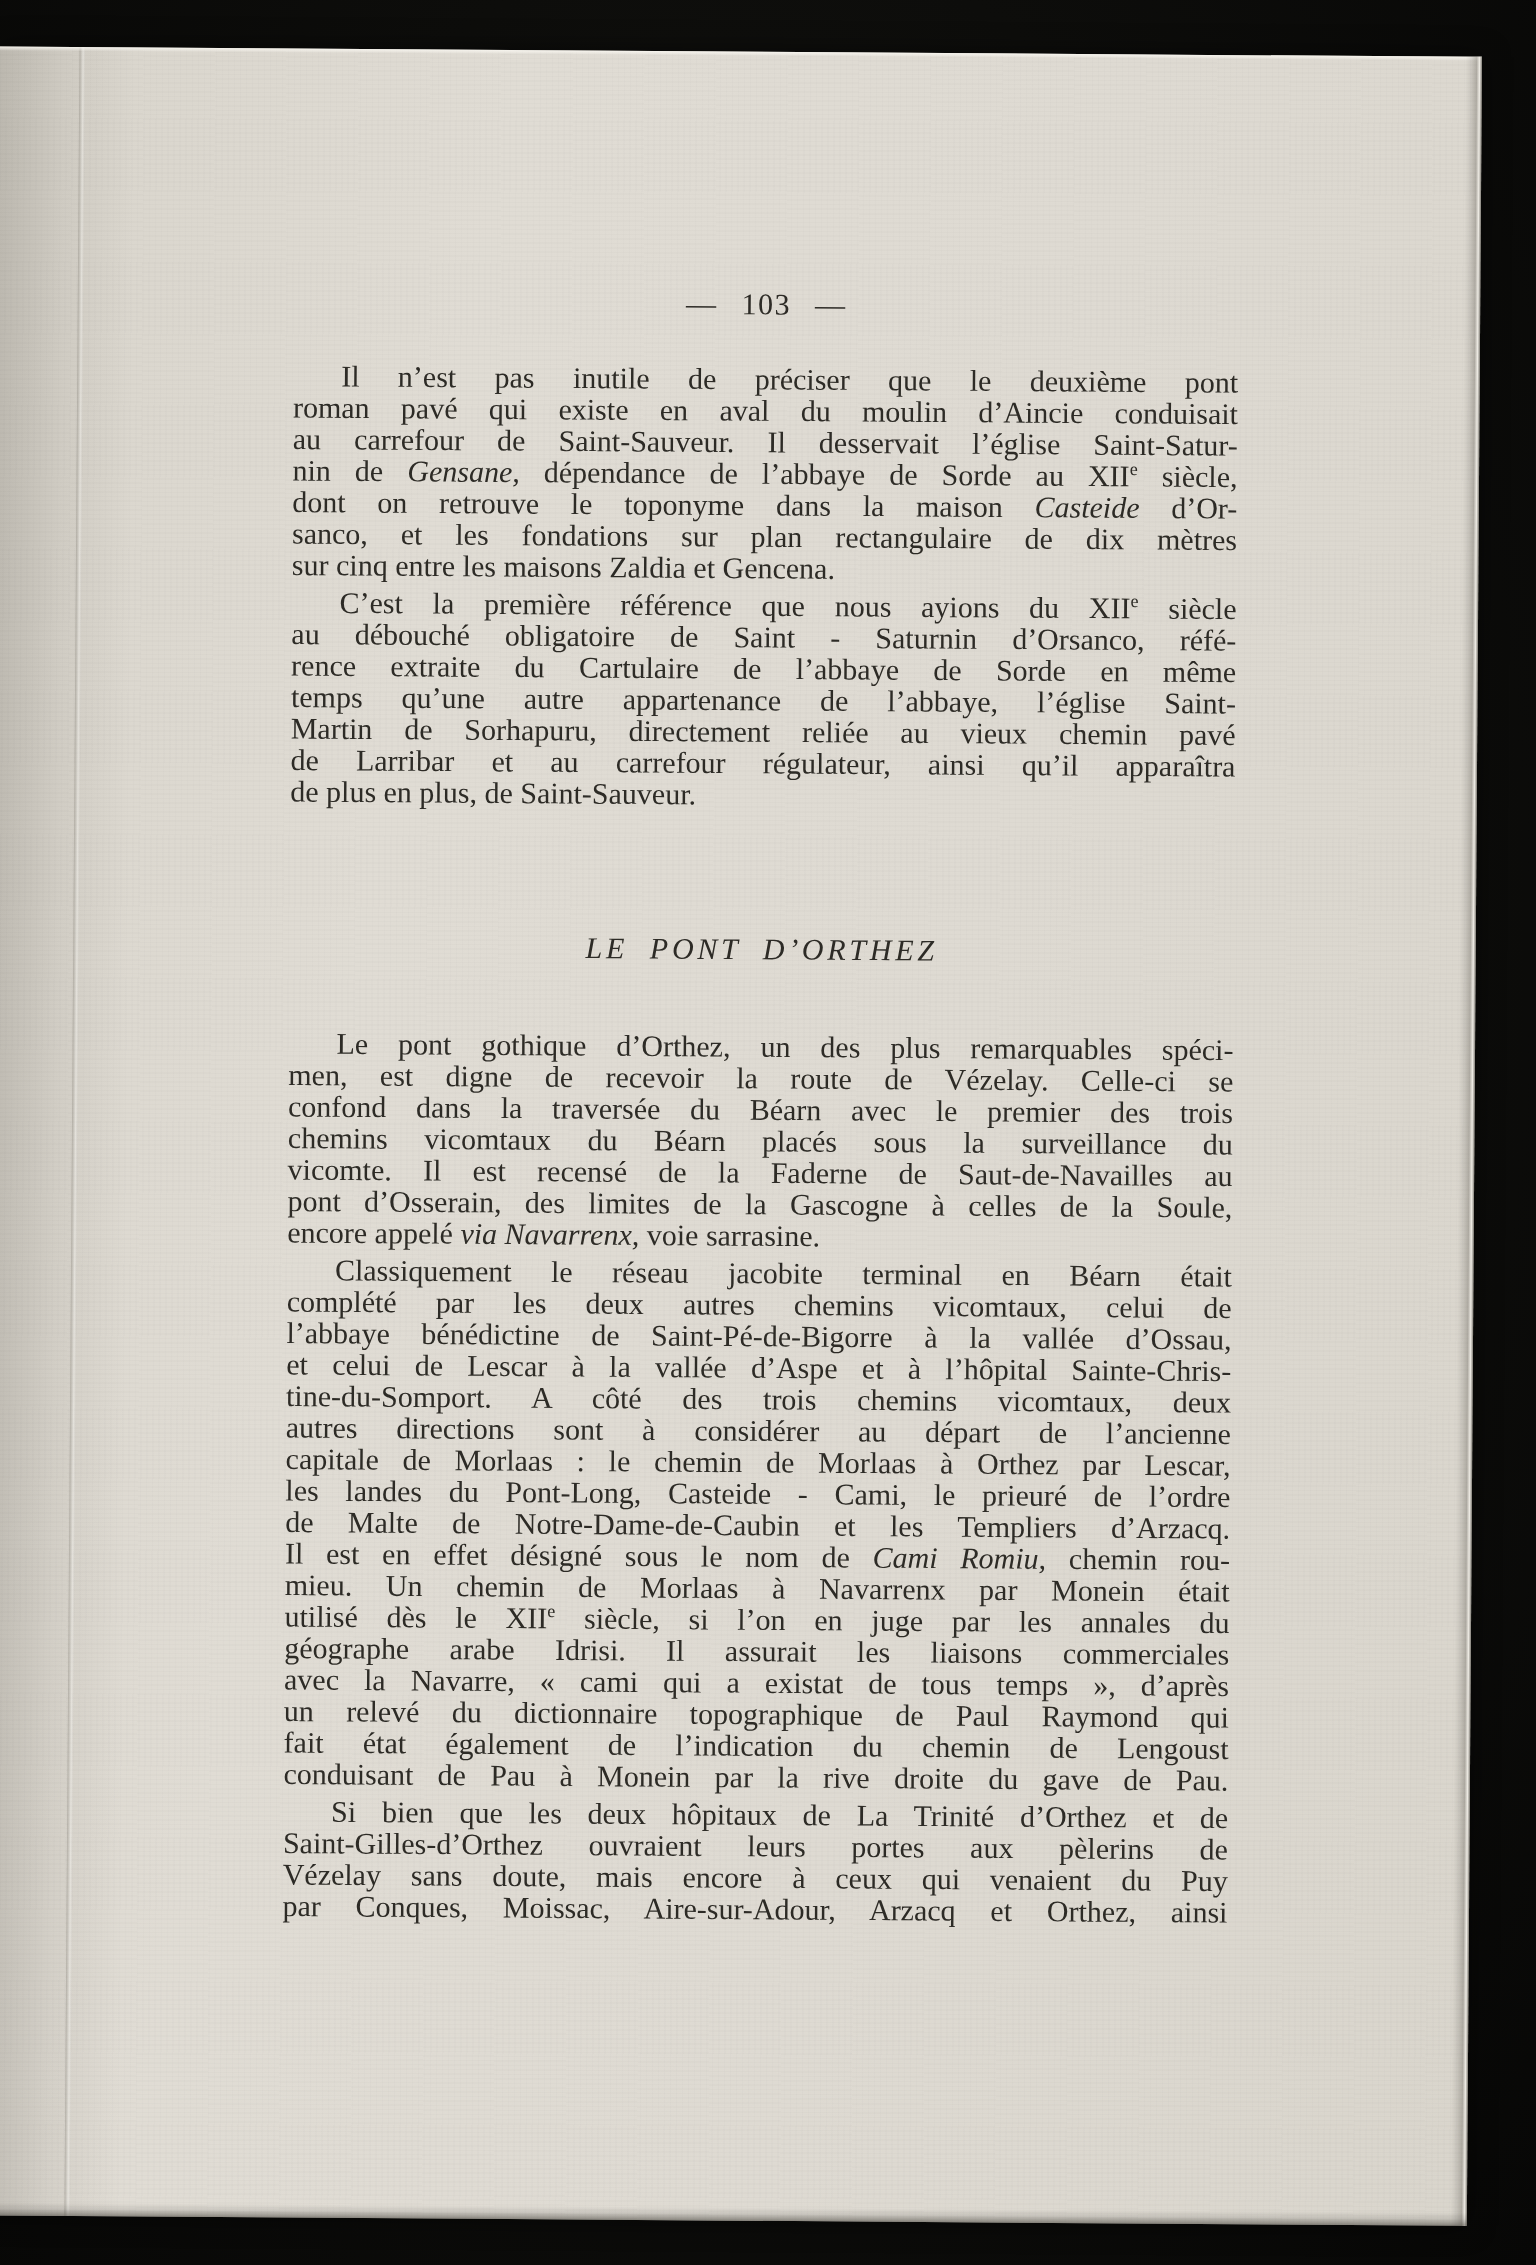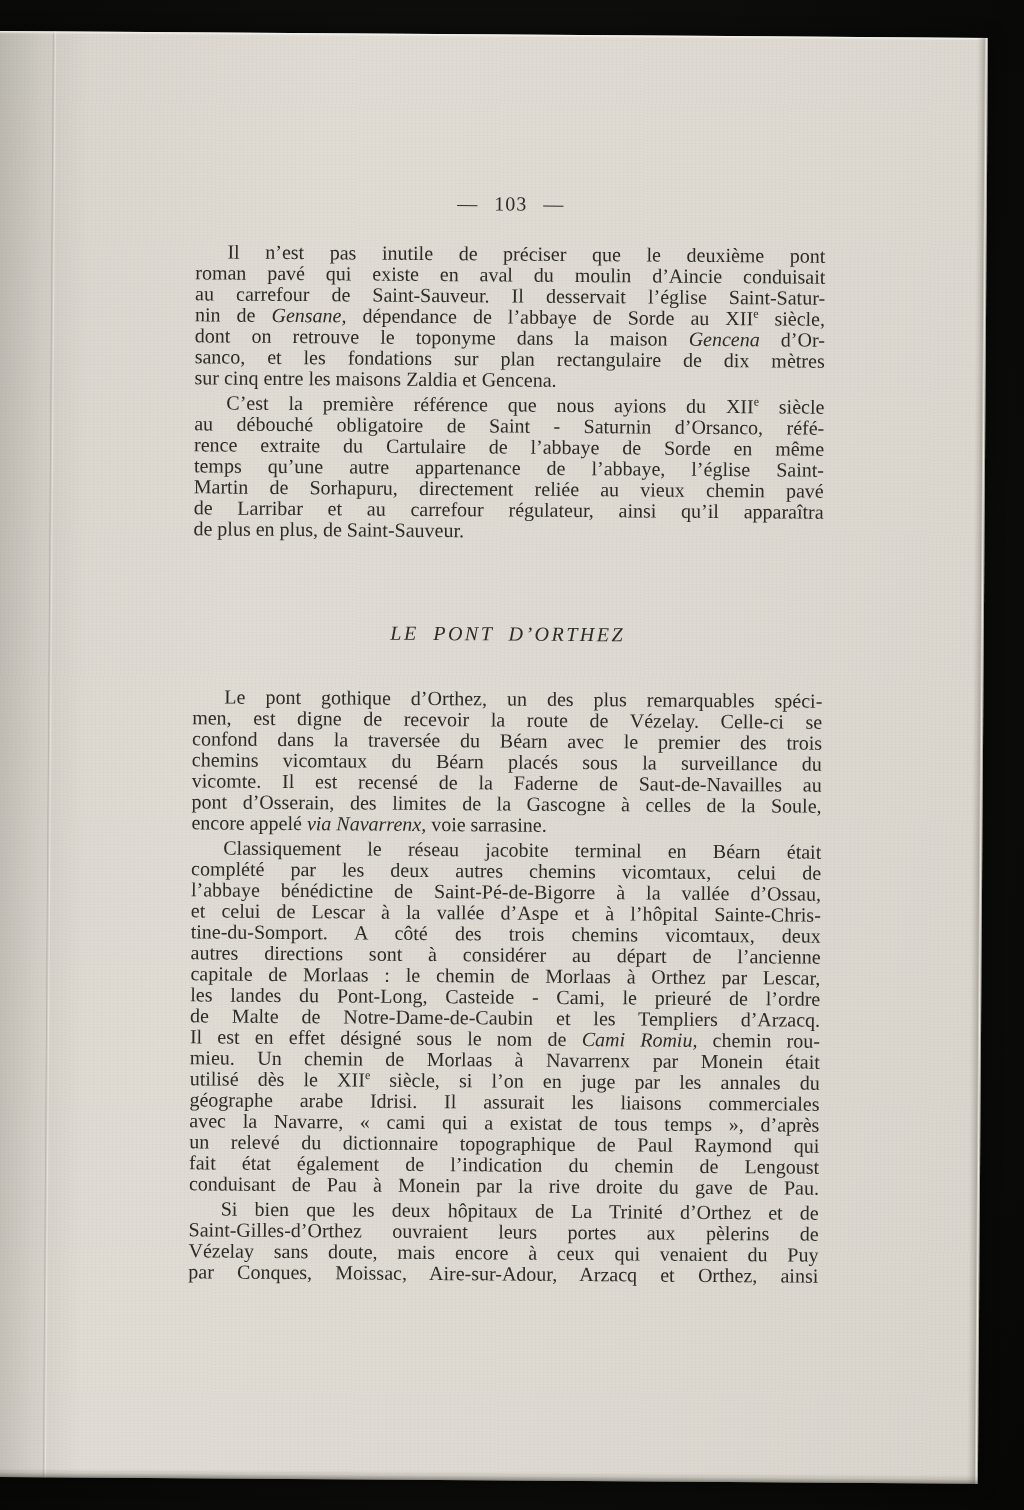--- a/index.html
+++ b/index.html
@@ -104,21 +104,21 @@
   <div class="edge-bottom"></div>
 
   <div class="text-block">
     <div class="page-number">— 103 —</div>
     <div class="paragraphs">
         <div class="paragraph">
           <div class="line first">Il n’est pas inutile de préciser que le deuxième pont</div>
           <div class="line">roman pavé qui existe en aval du moulin d’Aincie conduisait</div>
           <div class="line">au carrefour de Saint-Sauveur. Il desservait l’église Saint-Satur-</div>
           <div class="line">nin de <em>Gensane,</em> dépendance de l’abbaye de Sorde au XII<sup>e</sup> siècle,</div>
-          <div class="line">dont on retrouve le toponyme dans la maison <em>Gencena</em> d’Or-</div>
+          <div class="line">dont on retrouve le toponyme dans la maison <em>Casteide</em> d’Or-</div>
           <div class="line">sanco, et les fondations sur plan rectangulaire de dix mètres</div>
           <div class="line last">sur cinq entre les maisons Zaldia et Gencena.</div>
         </div>
         <div class="paragraph">
           <div class="line first">C’est la première référence que nous ayions du XII<sup>e</sup> siècle</div>
           <div class="line">au débouché obligatoire de Saint - Saturnin d’Orsanco, réfé-</div>
           <div class="line">rence extraite du Cartulaire de l’abbaye de Sorde en même</div>
           <div class="line">temps qu’une autre appartenance de l’abbaye, l’église Saint-</div>
           <div class="line">Martin de Sorhapuru, directement reliée au vieux chemin pavé</div>
           <div class="line">de Larribar et au carrefour régulateur, ainsi qu’il apparaîtra</div>

